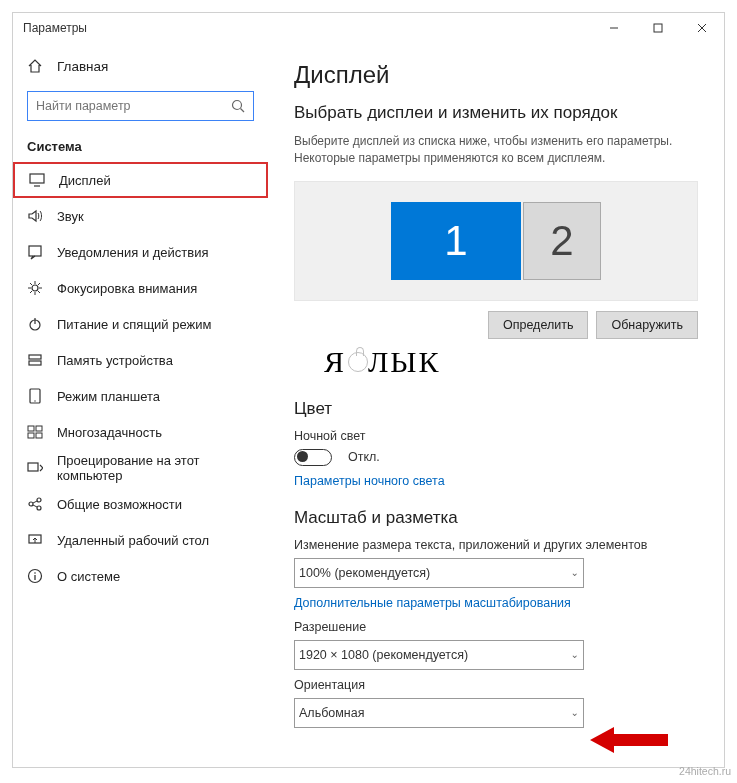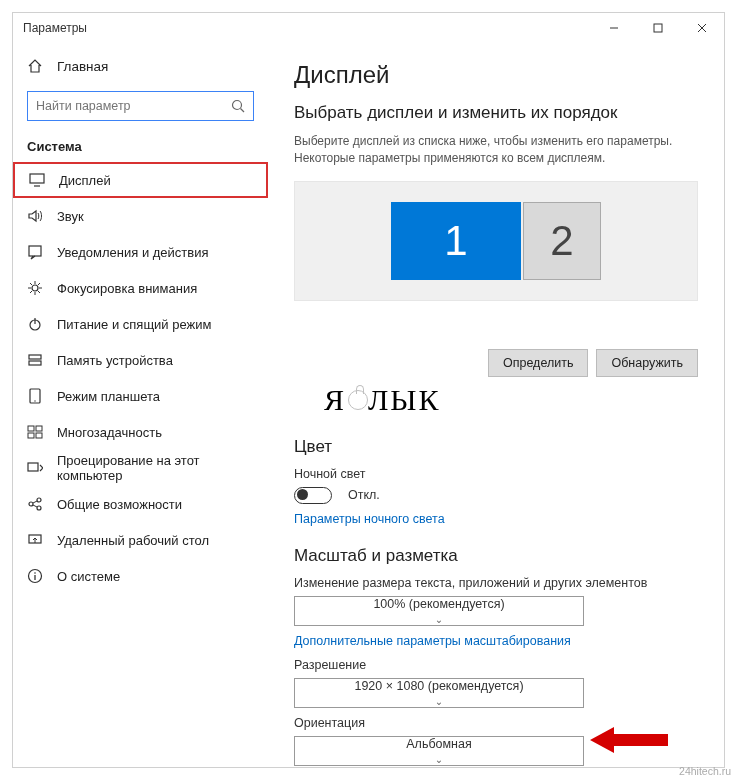--- a/index.html
+++ b/index.html
@@ -27,32 +27,32 @@
   .content { flex: 1; padding: 18px 26px 10px 26px; overflow: auto; }
   h1 { font-size: 24px; font-weight: 400; color: #222; margin-bottom: 14px; }
   h2 { font-size: 17px; font-weight: 400; color: #222; margin: 20px 0 10px 0; }
   .subh { font-size: 17px; font-weight: 400; color: #222; margin-bottom: 10px; }
   .desc { font-size: 12px; color: #555; margin-bottom: 14px; line-height: 1.4; }
   .displays { background: #f0f0f0; border: 1px solid #e6e6e6; height: 120px; display: flex; align-items: center; justify-content: center; gap: 2px; }
   .mon { height: 78px; display: flex; align-items: center; justify-content: center; font-size: 42px; font-weight: 300; position: relative; }
   .mon1 { width: 130px; background: #0078d7; color: #fff; }
   .mon2 { width: 78px; background: #d9d9d9; color: #444; border: 1px solid #aaa; }
   .btn-row { display: flex; justify-content: flex-end; gap: 8px; margin-top: 10px; }
-  .btn-gray { height: 28px; padding: 0 14px; background: #ddd; border: 1px solid #bbb; font-size: 12.5px; color: #222; cursor: pointer; display: flex; align-items: center; margin-top: 38px; }
+  .btn-gray { height: 28px; padding: 0 14px; background: #ddd; border: 1px solid #bbb; font-size: 12.5px; color: #222; cursor: pointer; display: flex; align-items: center; }
   .logo { font-size: 30px; color: #000000; font-weight: 300; margin: 6px 0 0 30px; letter-spacing: 2px; font-family: Georgia, serif; }
   .logo .apple { display:inline-block; width:22px; height:22px; position:relative; }
   .logo .apple::before { content:""; position:absolute; width:18px; height:18px; border:1px solid #bfbfbf; border-radius:50%; left:2px; top:2px;}
   .logo .apple::after { content:""; position:absolute; width:6px; height:8px; border:1px solid #bfbfbf; border-radius:50% 50% 0 0; border-bottom:none; left:10px; top:-3px;}
   .fieldlabel { font-size: 12.5px; color: #333; margin: 6px 0 6px 0; }
   .toggle-row { display: flex; align-items: center; gap: 16px; margin-bottom: 8px; }
   .toggle { width: 38px; height: 17px; border: 1.5px solid #333; border-radius: 17px; background: #fff; position: relative; cursor: pointer; }
   .toggle .knob { width: 11px; height: 11px; background: #333; border-radius: 50%; position: absolute; left: 2px; top: 1.5px; }
   .toggle-label { font-size: 12.5px; color: #333; }
   .link { color: #0067c0; font-size: 12.5px; cursor: pointer; display: block; margin: 4px 0 10px 0; }
-  .dropdown { height: 30px; border: 1px solid #999; background: #fff; display: flex; align-items: center; justify-content: space-between; padding: 0 4px; font-size: 12.5px; color: #333; cursor: pointer; margin-bottom: 8px; max-width: 290px; flex-direction: column; }
+  .dropdown { height: 30px; border: 1px solid #999; background: #fff; display: flex; align-items: center; justify-content: space-between; padding: 0 4px; font-size: 12.5px; color: #333; cursor: pointer; margin-bottom: 8px; max-width: 290px; }
   .dropdown .chev { color: #666; font-size: 10px; }
   .arrow-annot { position: absolute; left: 590px; top: 723px; }
   .arrow-annot svg { width: 80px; height: 34px; }
   .watermark { position: absolute; right: 6px; bottom: 6px; font-size: 10.5px; color: #aaa; }
   svg { display: block; }
 </style>
 </head>
 <body>
 
 <div class="window">

